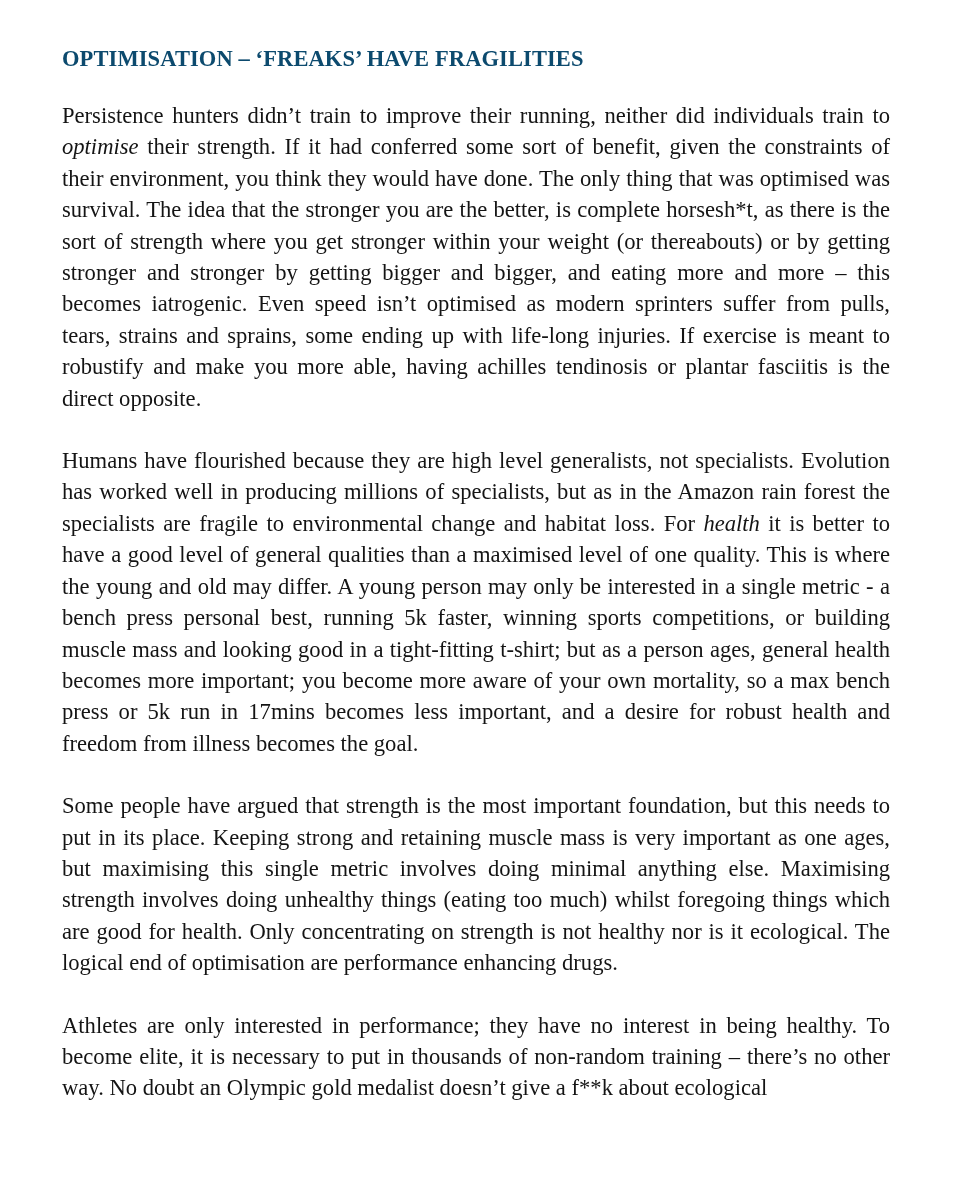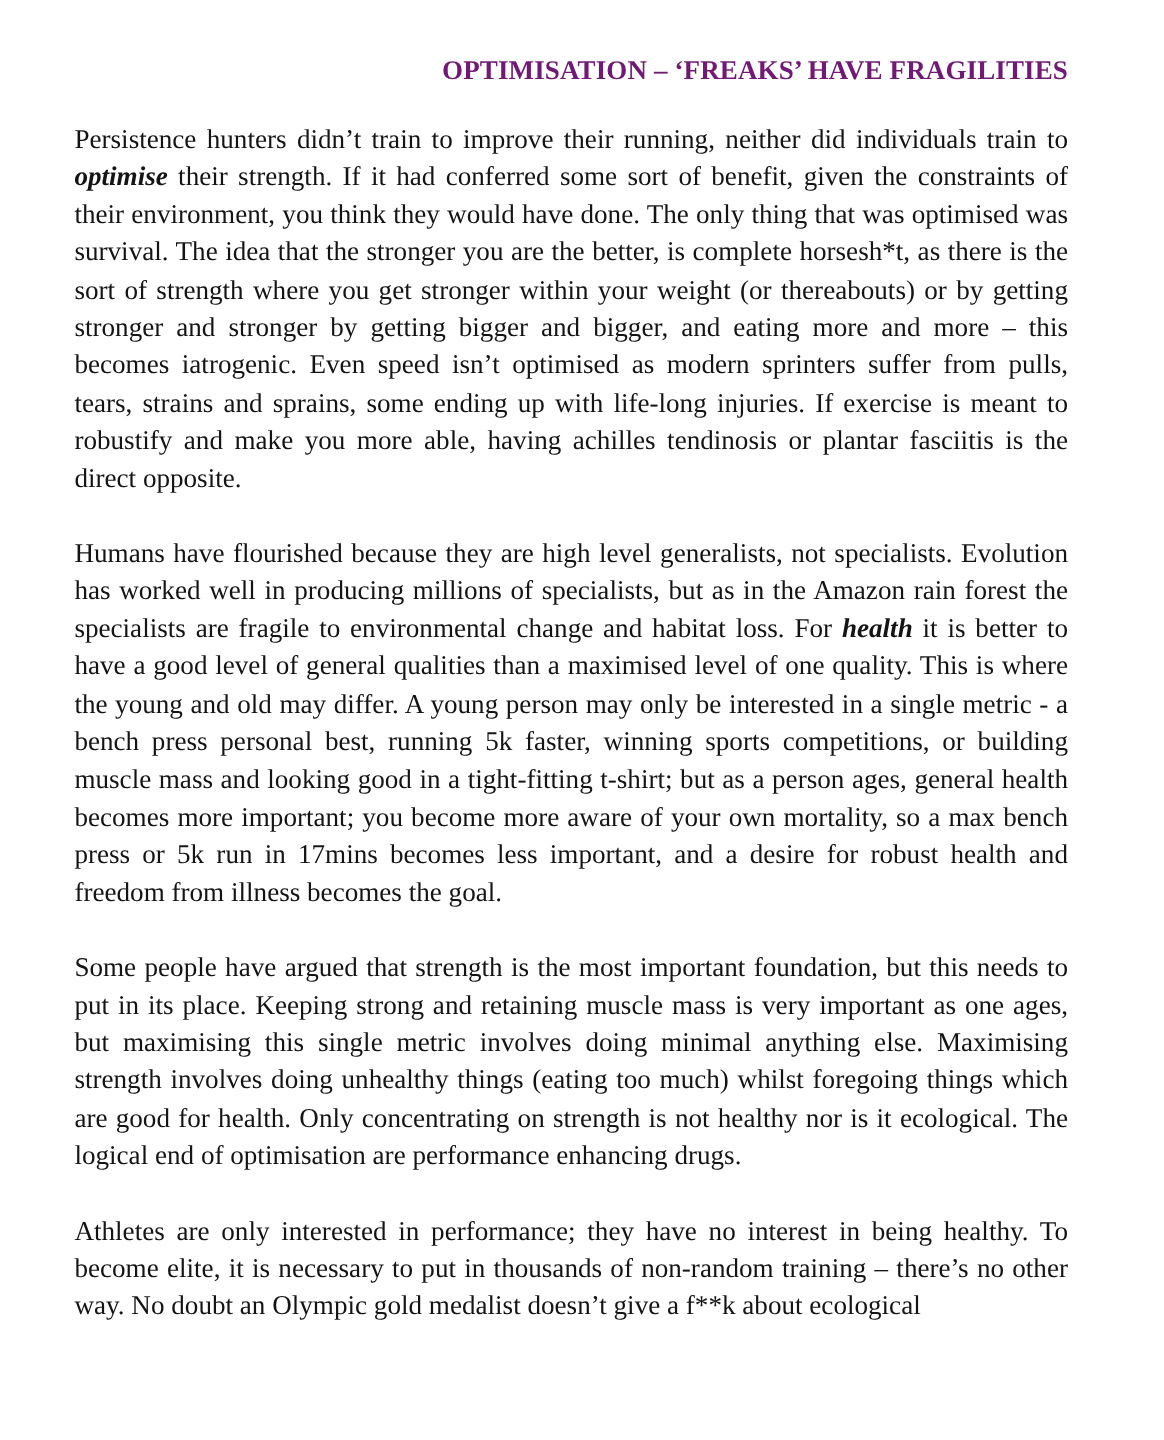--- a/index.html
+++ b/index.html
@@ -28,38 +28,37 @@
     left: 62px;
     top: 44px;
     width: 828px;
   }
   .doc-heading {
     font-size: 22.5px;
     font-weight: bold;
     line-height: 30px;
     letter-spacing: 0.1px;
     margin: 0 0 26px 0;
-    text-align: right;
-    color: #701a75;
+    text-align: left;
+    color: #0c4a6e;
   }
   .para {
     font-size: 22.6px;
     line-height: 31.4px;
     text-align: justify;
     text-justify: inter-word;
     margin: 0 0 31px 0;
     color: #141414;
     hyphens: none;
   }
   .para:last-child {
     margin-bottom: 0;
   }
   .para em {
     font-style: italic;
-    font-weight: bold;
   }
 </style>
 </head>
 <body>
 
 <div class="page">
   <div class="content">
 
     <h1 class="doc-heading">OPTIMISATION – ‘FREAKS’ HAVE FRAGILITIES</h1>
 

